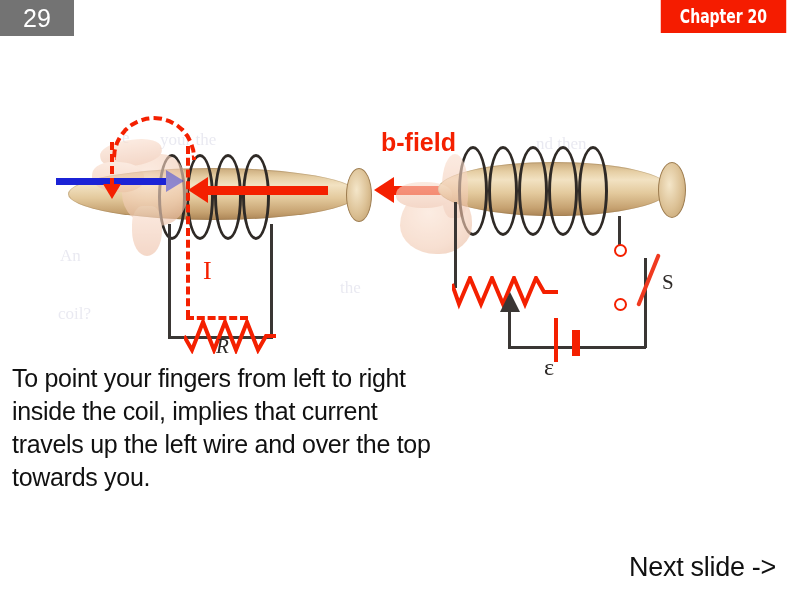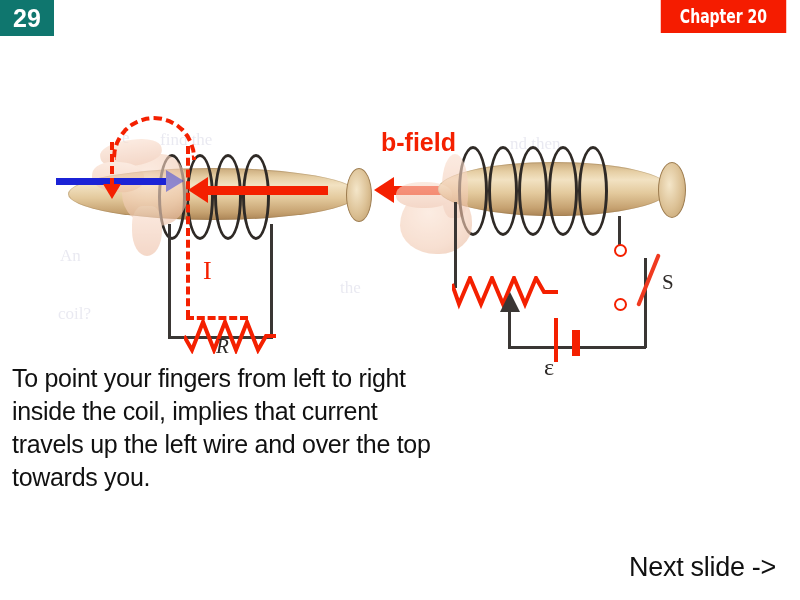--- a/index.html
+++ b/index.html
@@ -16,25 +16,25 @@
     width: 800px;
     height: 600px;
     background: #ffffff;
     overflow: hidden;
   }
 
   
   #slide-number-badge {
     position: absolute;
     left: 0; top: 0;
-    width: 54px; height: 36px;
-    background: #0f766e;
+    width: 74px; height: 36px;
+    background: #737373;
     color: #ffffff;
     font-size: 25px;
-    font-weight: bold;
+    font-weight: normal;
     line-height: 36px;
     text-align: center;
     letter-spacing: 0px;
   }
   #chapter-badge {
     position: absolute;
     right: 0; top: 0;
     width: 153px; height: 33px;
     background: #f51c00;
     color: #ffffff;
@@ -218,22 +218,22 @@
 <body>
 
 <div id="slide">
 
   <div id="slide-number-badge">29</div>
   <div id="chapter-badge">Chapter 20</div>
 
 
   <div id="figure">
 
-    <div class="ghost-text" style="left:120px; top:2px;">find the</div>
-    <div class="ghost-text" style="left:470px; top:6px;">nd then</div>
+    <div class="ghost-text" style="left:120px; top:2px;">your the</div>
+    <div class="ghost-text" style="left:496px; top:6px;">nd then</div>
     <div class="ghost-text" style="left:82px;  top:0px;">e</div>
     <div class="ghost-text" style="left:20px;  top:118px;">An</div>
     <div class="ghost-text" style="left:18px;  top:176px;">coil?</div>
     <div class="ghost-text" style="left:300px; top:150px;">the</div>
 
     <div class="rod" style="left:28px; top:40px; width:290px; height:52px;"></div>
     <div class="rod-cap" style="left:306px; top:40px; width:24px; height:52px;"></div>
 
     <div class="coil-ring" style="left:118px; top:26px; width:22px; height:80px;"></div>
     <div class="coil-ring" style="left:146px; top:26px; width:22px; height:80px;"></div>

